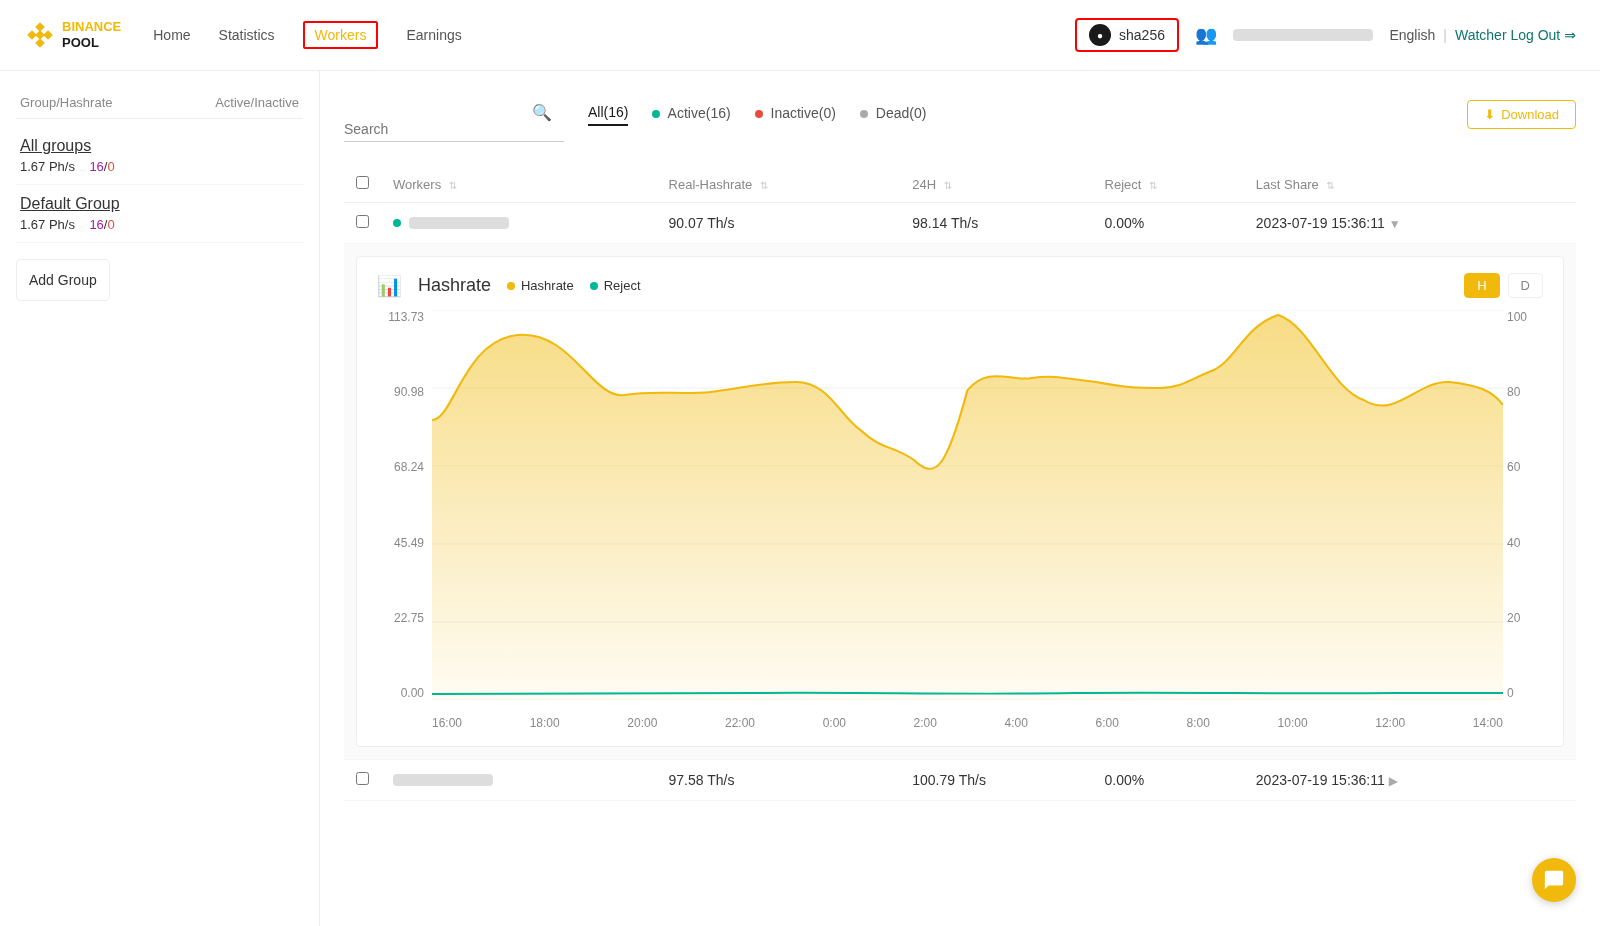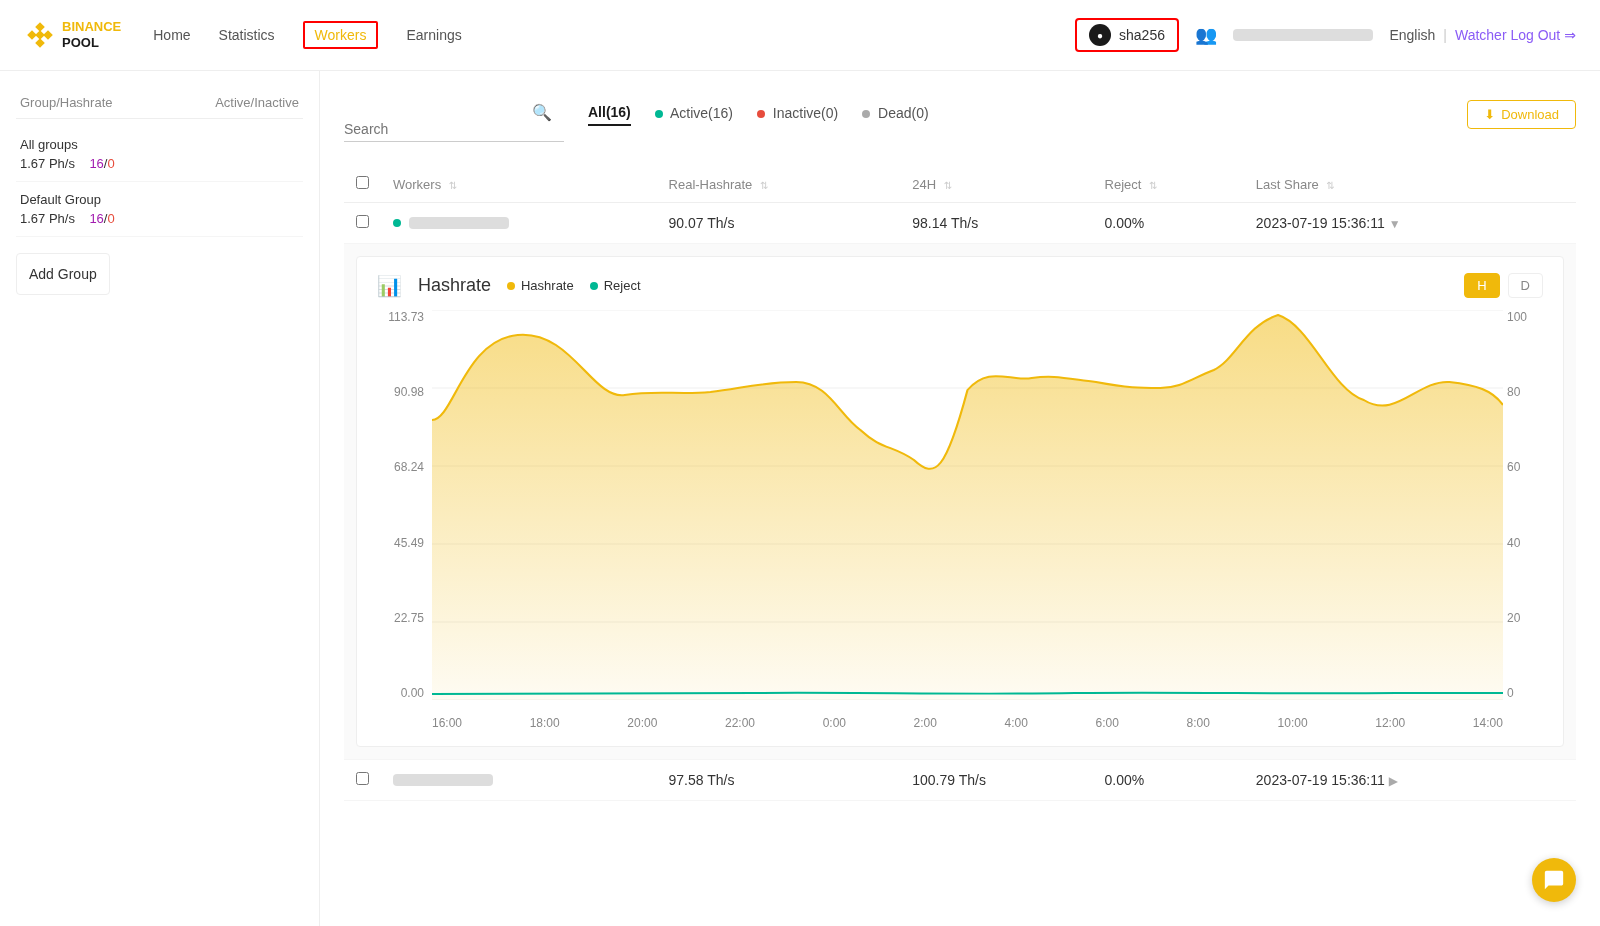--- a/index.html
+++ b/index.html
@@ -91,21 +91,21 @@
       align-items: center;
       gap: 8px;
       color: #555;
       font-size: 14px;
     }
     .logout-btn {
       display: flex;
       align-items: flex-end;
       gap: 4px;
       cursor: pointer;
-      color: #8b5cf6;
+      color: #0f766e;
     }
 
     
     .main-container {
       display: flex;
       height: calc(100vh - 60px);
     }
 
     
     .sidebar {
@@ -122,23 +122,24 @@
       font-size: 13px;
       color: #888;
       border-bottom: 1px solid #eee;
       margin-bottom: 8px;
     }
     .sidebar-row {
       padding: 10px 4px;
       border-bottom: 1px solid #f5f5f5;
     }
     .sidebar-row-title {
-      font-size: 13px;
+      font-size: 16px;
       color: #333;
       margin-bottom: 4px;
+      text-decoration: underline;
     }
     .sidebar-row-stats {
       font-size: 13px;
       color: #333;
     }
     .sidebar-row-stats .green { color: #a21caf; }
     .sidebar-row-stats .red { color: #e74c3c; }
     .add-group-btn {
       display: flex;
       align-items: center;
@@ -192,21 +193,21 @@
       gap: 24px;
       flex: 1;
     }
     .filter-tab {
       font-size: 14px;
       color: #555;
       cursor: pointer;
       padding-bottom: 4px;
     }
     .filter-tab.active {
-      font-weight: 700;
+      font-weight: 400;
       color: #1a1a1a;
       border-bottom: 2px solid #1a1a1a;
     }
     .filter-dot {
       display: inline-block;
       width: 8px;
       height: 8px;
       border-radius: 50%;
       margin-right: 4px;
     }

